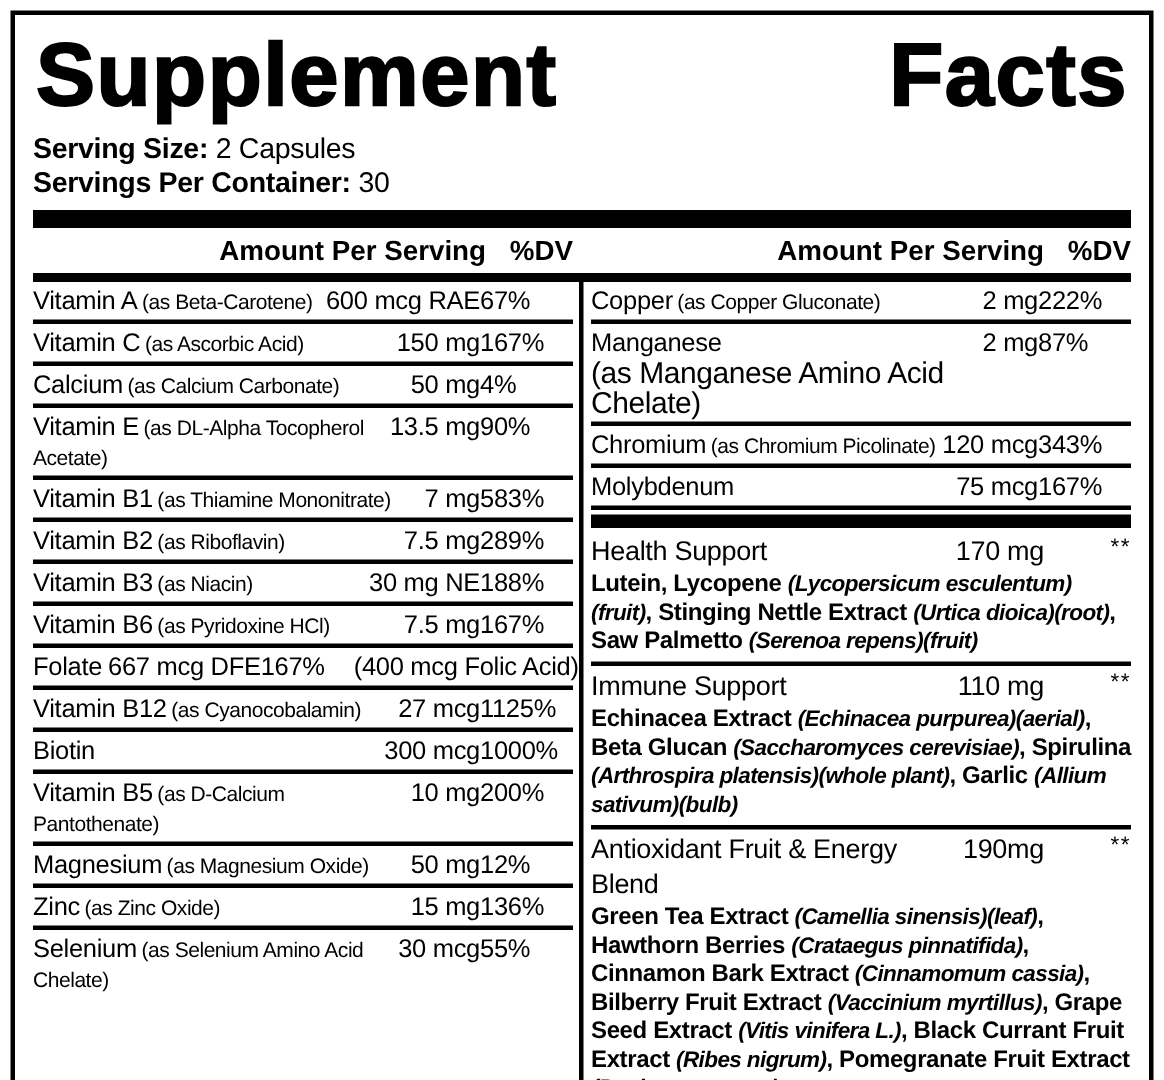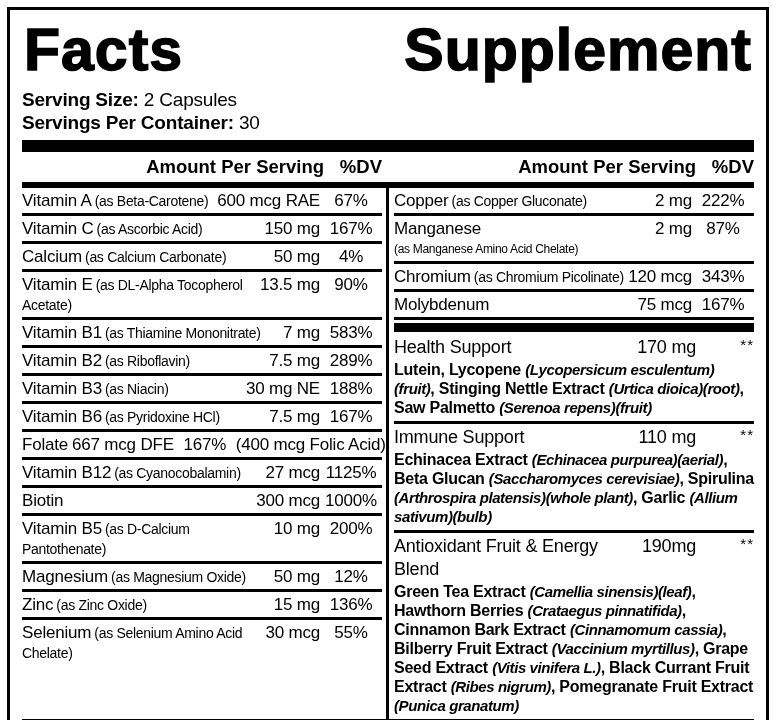--- a/index.html
+++ b/index.html
@@ -30,43 +30,43 @@
   .cols { display:flex; align-items:stretch; }
   .col-left { width:360px; }
   .vdiv { width:3px; background:#000; margin:0 5px 0 4px; }
   .col-right { flex:1; }
 
   .row { display:flex; align-items:flex-start; border-bottom:3px solid #000;
          padding:3px 0 2px; font-size:17px; line-height:20px; letter-spacing:-0.2px; }
   .row.last { border-bottom:none; }
   .row .name { flex:1; padding-right:4px; }
   .row .form { font-size:14px; letter-spacing:-0.3px; margin-left:3px; }
-  .row .form2 { display:block; font-size:12px; letter-spacing:-0.3px; margin-left:0; }
+  .row .form2 { display:block; font-size:20px; letter-spacing:-0.3px; margin-left:0; }
   .row .amt { white-space:nowrap; }
-  .row .dv { width:62px; text-align:center; white-space:nowrap; }
+  .row .dv { width:62px; text-align:left; white-space:nowrap; }
   .fol-right { display:flex; flex-direction:row; align-items:flex-end; }
   .fol-line { display:flex; }
 
   .blend { border-bottom:3px solid #000; padding:2px 0 4px; }
   .blend.last { border-bottom:none; }
   .blend-head { display:flex; align-items:flex-start; font-size:18px; line-height:23px; letter-spacing:-0.2px; }
   .blend-head .bname { flex:1; padding-right:4px; }
   .blend-head .bamt { white-space:nowrap; }
   .blend-head .bdv { width:58px; text-align:right; font-size:15px; line-height:15px; padding-top:1px; letter-spacing:1px; }
   .blend-details { font-size:16px; line-height:19px; letter-spacing:-0.25px; padding-top:1px;font-weight:bold; }
   .blend-details .lat { font-style:italic; font-size:15px; letter-spacing:-0.4px; }
 </style>
 </head>
 <body>
 
 <div class="label">
 
   <div class="title" id="title">
+      <span>Supplement</span>
       <span>Facts</span>
-      <span>Supplement</span>
     </div>
 
   <div class="serv">
     <b>Serving Size:</b><span> 2 Capsules</span>
   </div>
   <div class="serv">
     <b>Servings Per Container:</b><span> 30</span>
   </div>
 
   <div class="bar12"></div>

